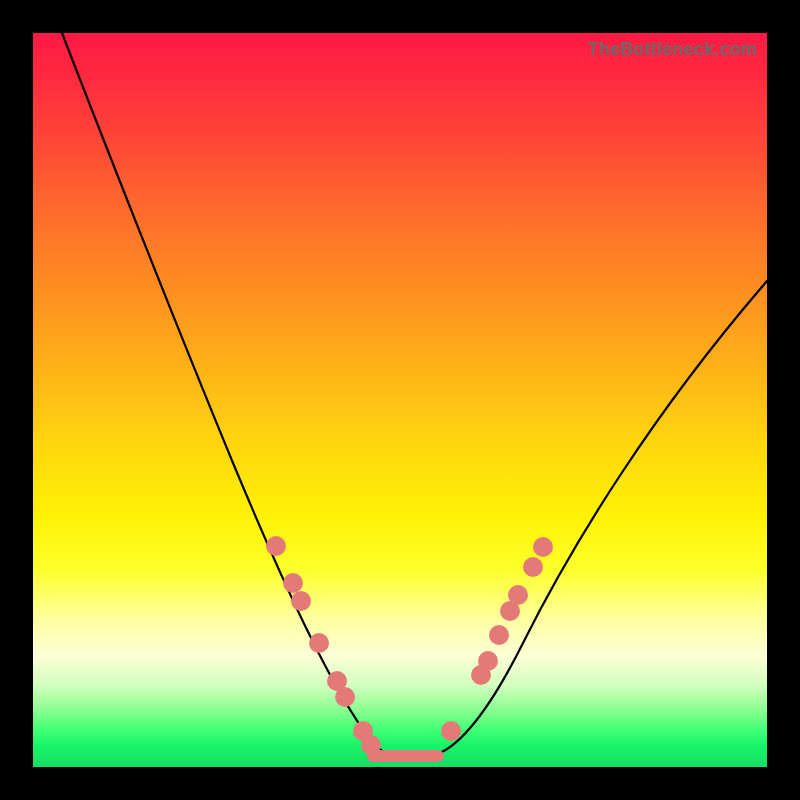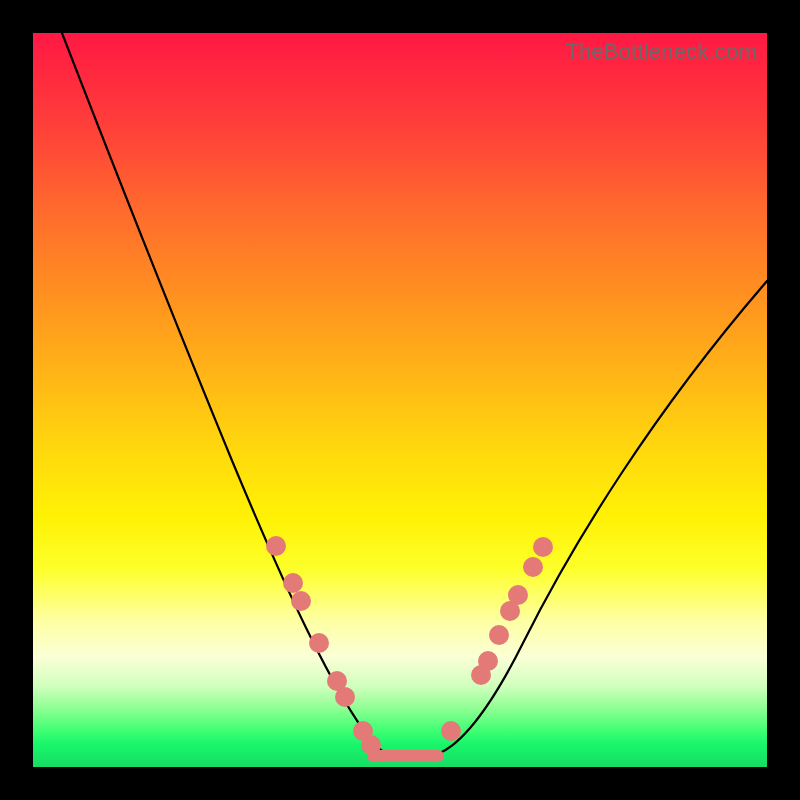--- a/index.html
+++ b/index.html
@@ -47,22 +47,22 @@
       #18f56a 97%,
       #17e566 99%,
       #17dd64 100%
     );
   }
   .attrib {
     position: absolute;
     top: 6px;
     right: 10px;
     color: #6a6a6a;
-    font-size: 22px;
-    font-weight: 400;
+    font-size: 18px;
+    font-weight: 700;
     letter-spacing: 0.2px;
     user-select: none;
   }
   svg.curve {
     position: absolute;
     top: 0; left: 0;
     width: 734px;
     height: 734px;
     overflow: visible;
   }

